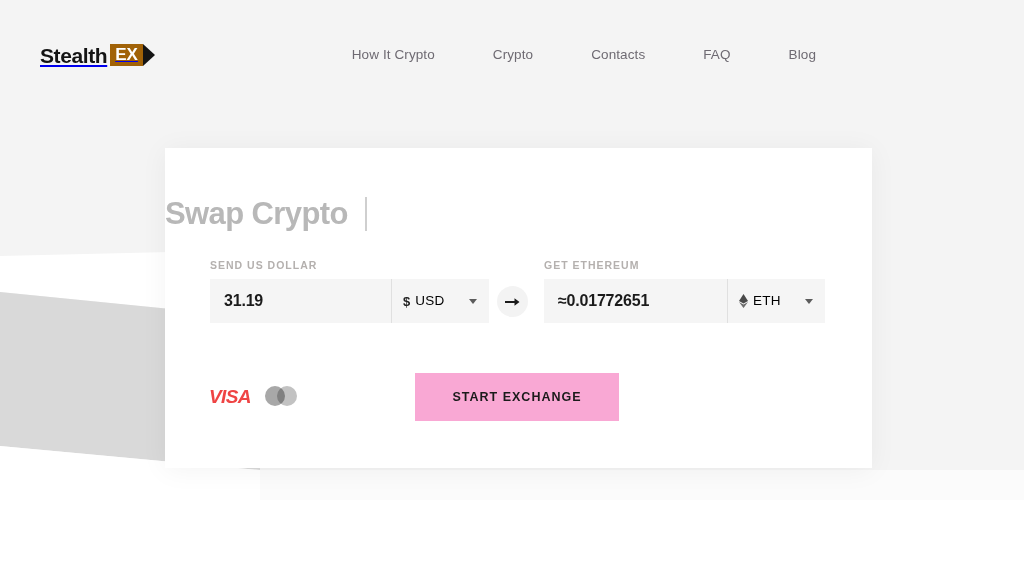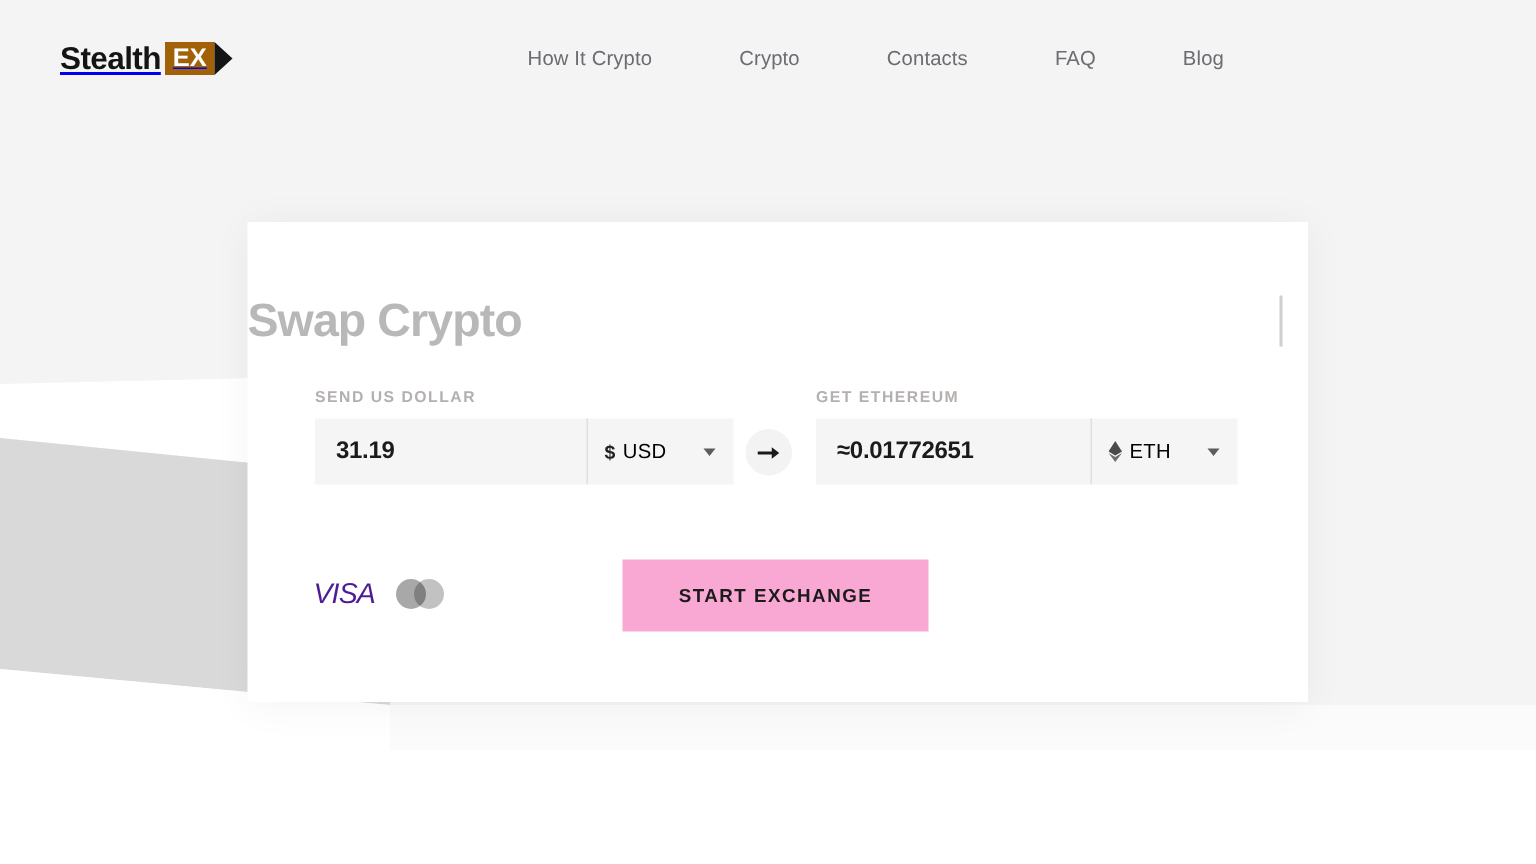--- a/index.html
+++ b/index.html
@@ -22,21 +22,21 @@
     inset: 0;
     width: 1024px;
     height: 576px;
     z-index: 0;
     pointer-events: none;
   }
 
   
   #site-header {
     position: absolute;
-    top: 0; left: 0;
+    top: 16px; left: 0;
     width: 852px;
     height: 78px;
     z-index: 5;
     display: flex;
     align-items: center;
     text-decoration: underline;
   }
 
   #brand-logo {
     position: absolute;
@@ -110,21 +110,21 @@
     box-shadow: 0 2px 26px rgba(0,0,0,0.05);
   }
 
   #tab-row {
     position: absolute;
     top: 46px;
     left: 0;
     width: 707px;
     display: flex;
     align-items: center;
-    justify-content: space-between;
+    justify-content: flex-start;
     gap: 0;
   }
   .tab {
     font-size: 31px;
     font-weight: bold;
     letter-spacing: -0.6px;
     line-height: 40px;
     cursor: pointer;
   }
   .tab.inactive { color: #b8b8b8; }
@@ -232,23 +232,23 @@
     position: absolute;
     left: 44px;
     top: 235px;
     display: flex;
     align-items: center;
     gap: 14px;
     height: 26px;
   }
   #visa-logo {
     font-size: 19px;
-    font-weight: normal;
+    font-weight: bold;
     font-style: italic;
-    color: #4c1d95;
+    color: #ef4444;
     letter-spacing: -0.6px;
     line-height: 1;
   }
   #mastercard-logo {
     position: relative;
     width: 32px;
     height: 20px;
   }
   #mastercard-logo .mc-circle {
     position: absolute;

